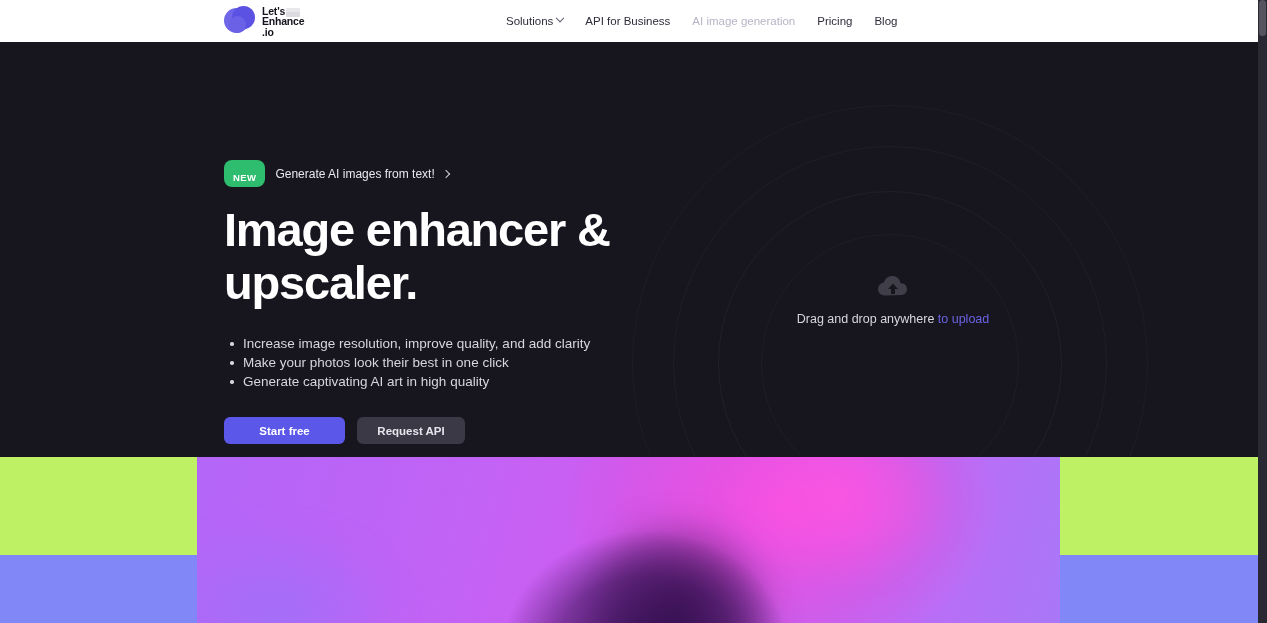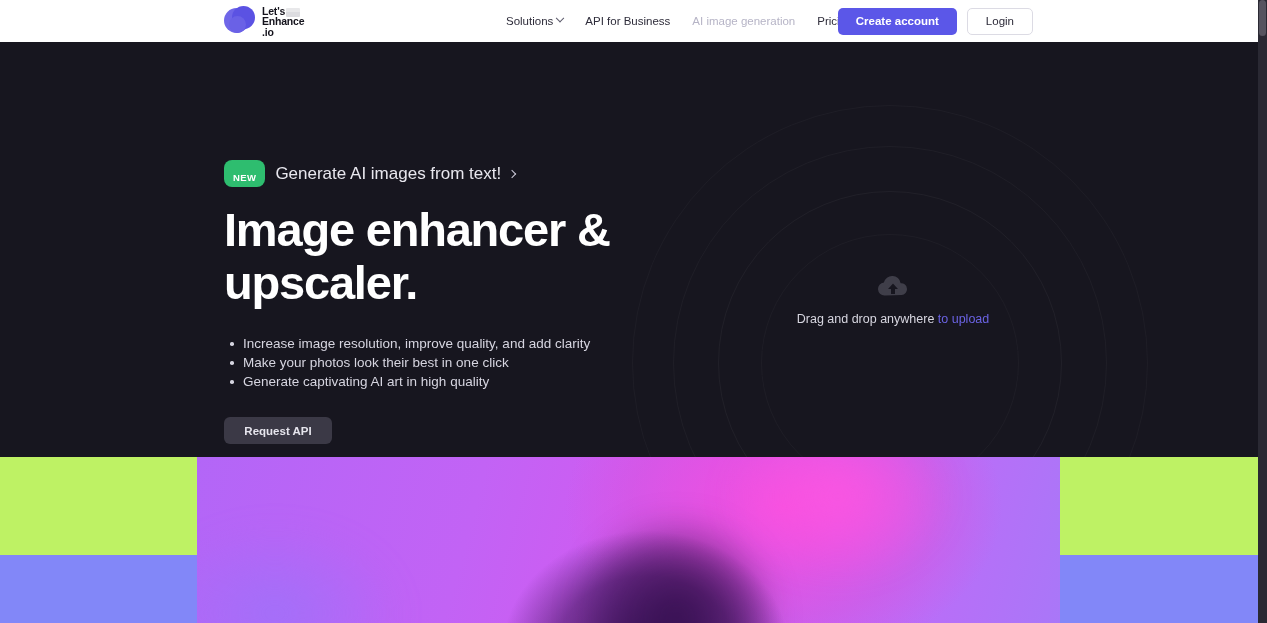--- a/index.html
+++ b/index.html
@@ -229,21 +229,21 @@
   .badge-new {
     background: #2ebd6f;
     color: #ffffff;
     font-size: 9.5px;
     font-weight: bold;
     letter-spacing: 0.4px;
     border-radius: 8px;
     padding: 12px 9px 4px;
   }
   .badge-text {
-    font-size: 17px;
+    font-size: 12px;
     color: #e8e7ee;
     display: flex;
     align-items: center;
     gap: 6px;
   }
   .chev-right {
     display: inline-block;
     width: 6px; height: 6px;
     border-right: 1.4px solid #cfcddc;
     border-top: 1.4px solid #cfcddc;
@@ -393,24 +393,20 @@
         <span>AI image generation</span>
       </div>
       <div class="nav-item">
         <span>Pricing</span>
       </div>
       <div class="nav-item">
         <span>Blog</span>
       </div>
     </nav>
 
-    <div class="header-actions">
-      <button class="btn-create">Create account</button>
-      <button class="btn-login">Login</button>
-    </div>
   </div>
 
   <div class="hero">
 
     <div class="rings">
       <div class="ring r1"></div>
       <div class="ring r2"></div>
       <div class="ring r3"></div>
       <div class="ring r4"></div>
     </div>
@@ -440,20 +436,21 @@
 
       <h1 class="hero-title">Image enhancer &amp; upscaler.</h1>
 
       <ul class="hero-list">
         <li>Increase image resolution, improve quality, and add clarity</li>
         <li>Make your photos look their best in one click</li>
         <li>Generate captivating AI art in high quality</li>
       </ul>
 
       <div class="cta-row">
+        <button class="btn-start">Start free</button>
         <button class="btn-api">Request API</button>
       </div>
 
     </div>
   </div>
 
   <div class="band"></div>
 
   <div class="showcase">
     <div class="glowA"></div>

